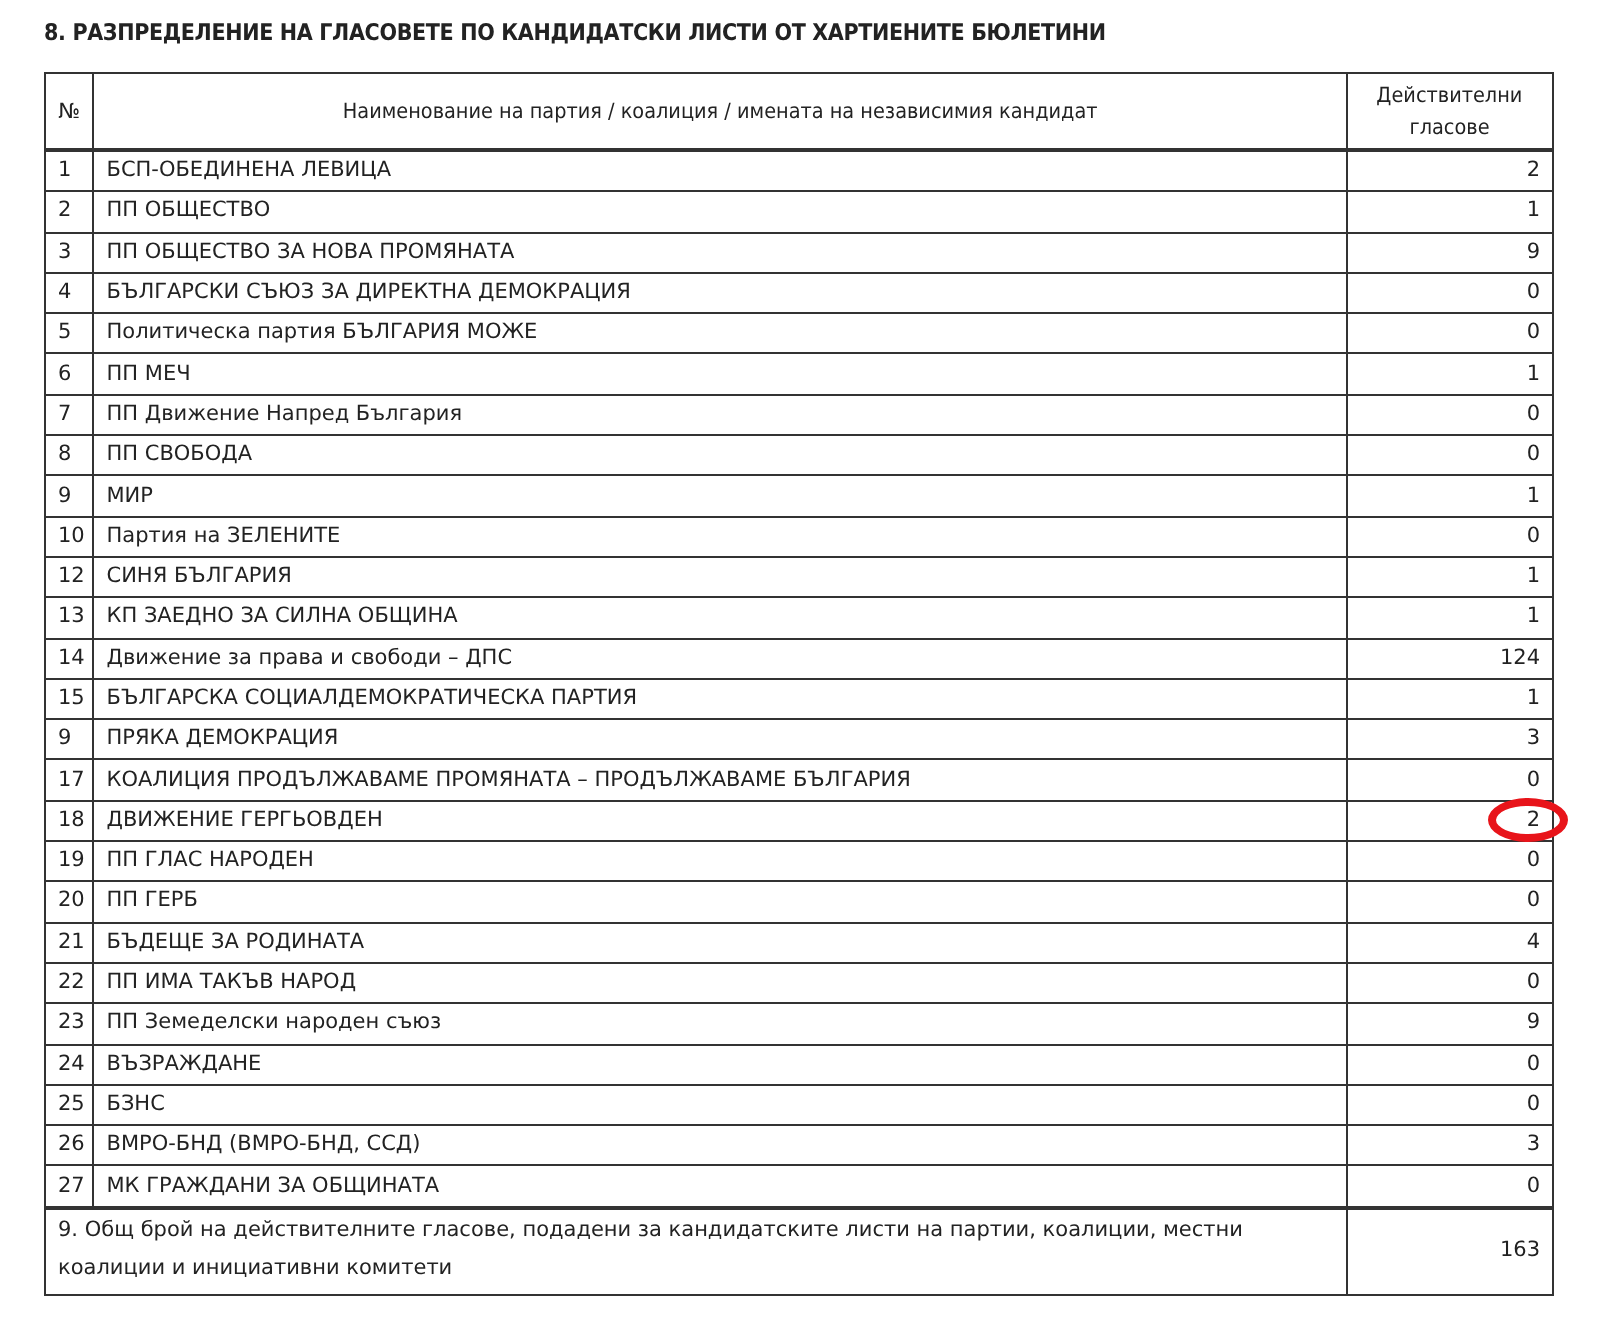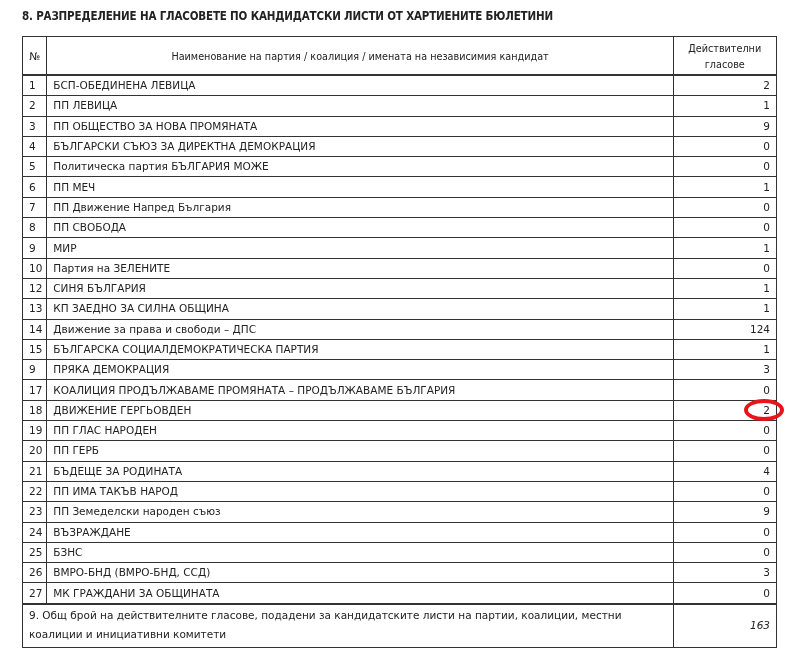--- a/index.html
+++ b/index.html
@@ -66,21 +66,21 @@
     tr.total td {
       height: 40px;
       line-height: 19px;
       white-space: normal;
     }
     tr.total td.total-label {
       padding-top: 1px;
       padding-bottom: 1px;
       vertical-align: top;
     }
-    tr.total td.votes { vertical-align: middle; font-style: italic; }
+    tr.total td.votes { vertical-align: middle; }
     table.results tr.header-row th { border-bottom: 2px solid #333; }
     tr.total td { border-top: 2px solid #333; }
     .highlight-ellipse {
       position: absolute;
       left: 743px;
       top: 397px;
       width: 40px;
       height: 22px;
       border: 4px solid #e8141a;
       border-radius: 50%;
@@ -110,21 +110,21 @@
     </tr>
   </thead>
   <tbody id="rows-body">
       <tr>
         <td class="num">1</td>
         <td class="name">БСП-ОБЕДИНЕНА ЛЕВИЦА</td>
         <td class="votes">2</td>
       </tr>
       <tr>
         <td class="num">2</td>
-        <td class="name">ПП ЛЕВИЦА</td>
+        <td class="name">ПП ОБЩЕСТВО</td>
         <td class="votes">1</td>
       </tr>
       <tr>
         <td class="num">3</td>
         <td class="name">ПП ОБЩЕСТВО ЗА НОВА ПРОМЯНАТА</td>
         <td class="votes">9</td>
       </tr>
       <tr>
         <td class="num">4</td>
         <td class="name">БЪЛГАРСКИ СЪЮЗ ЗА ДИРЕКТНА ДЕМОКРАЦИЯ</td>

